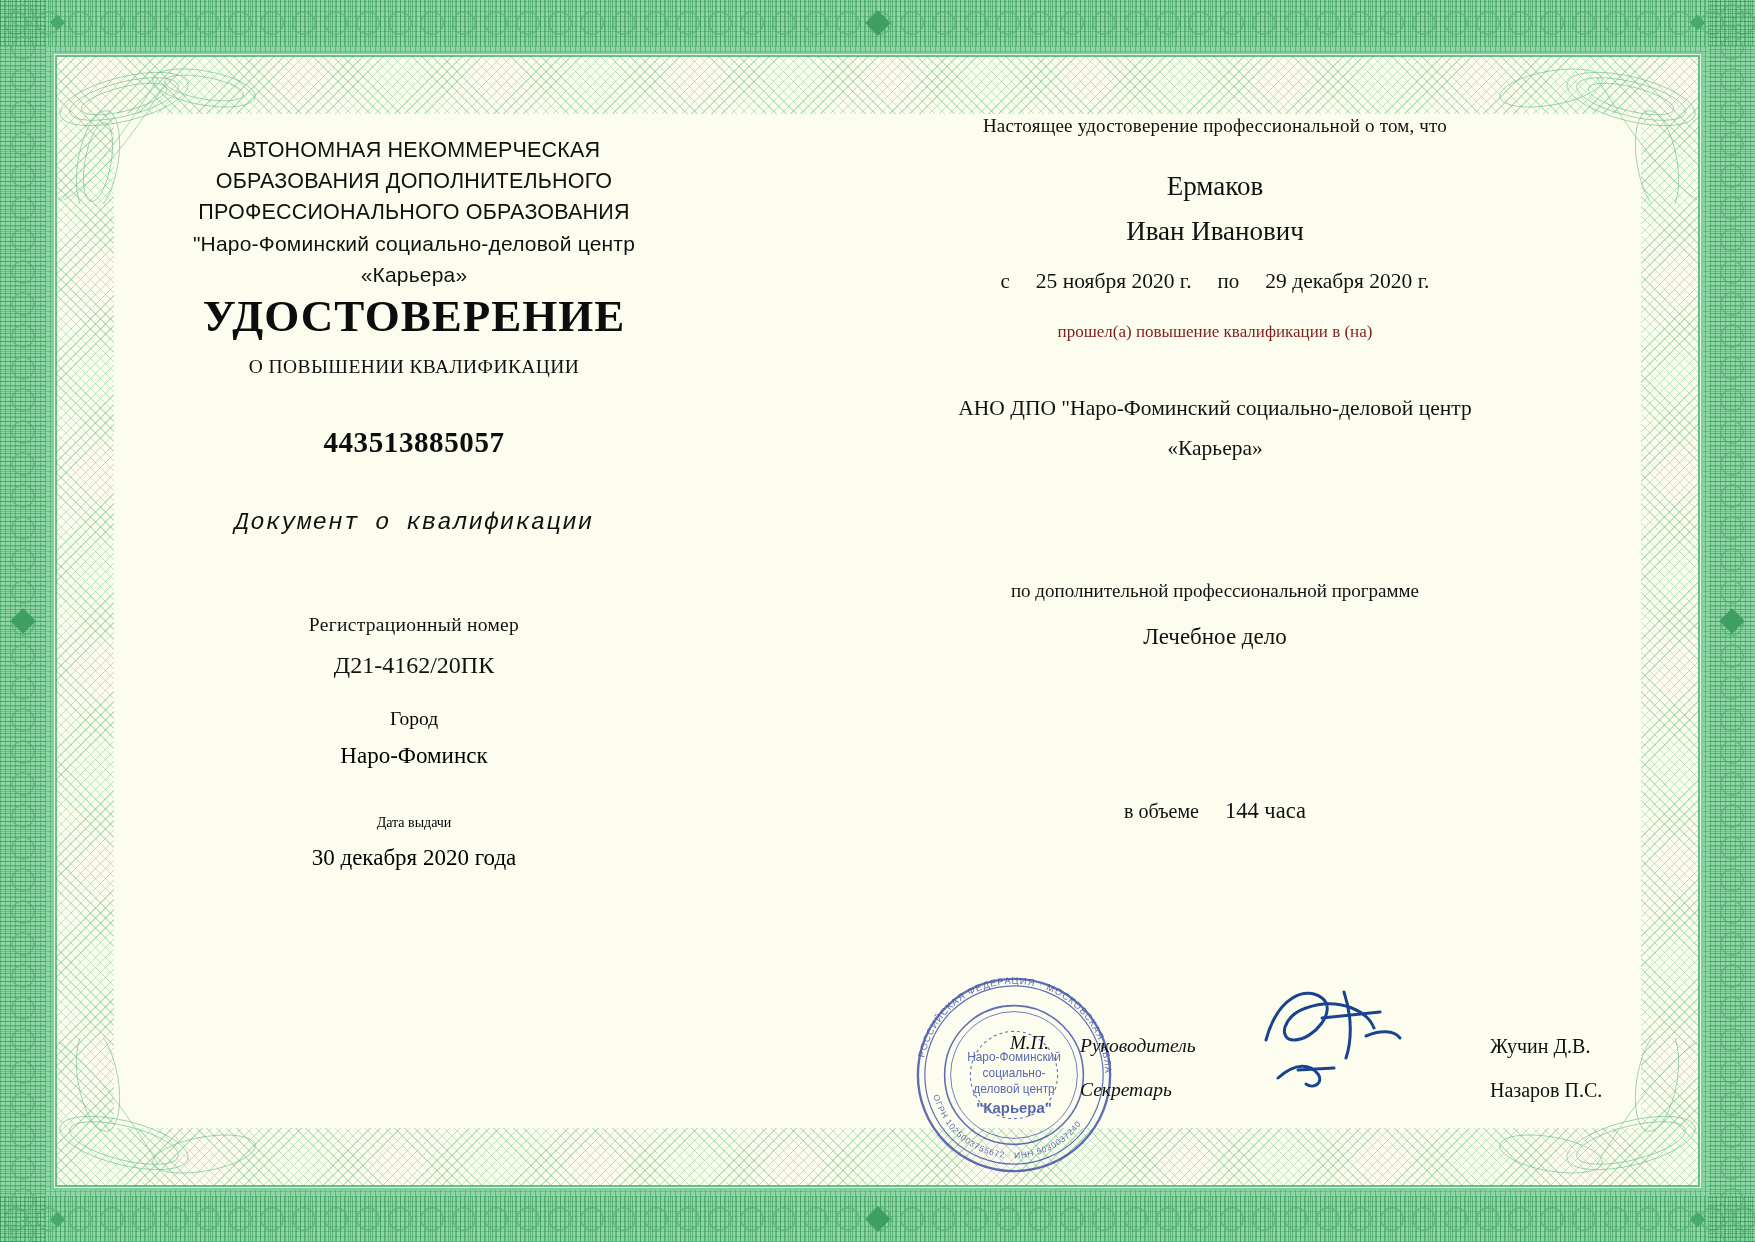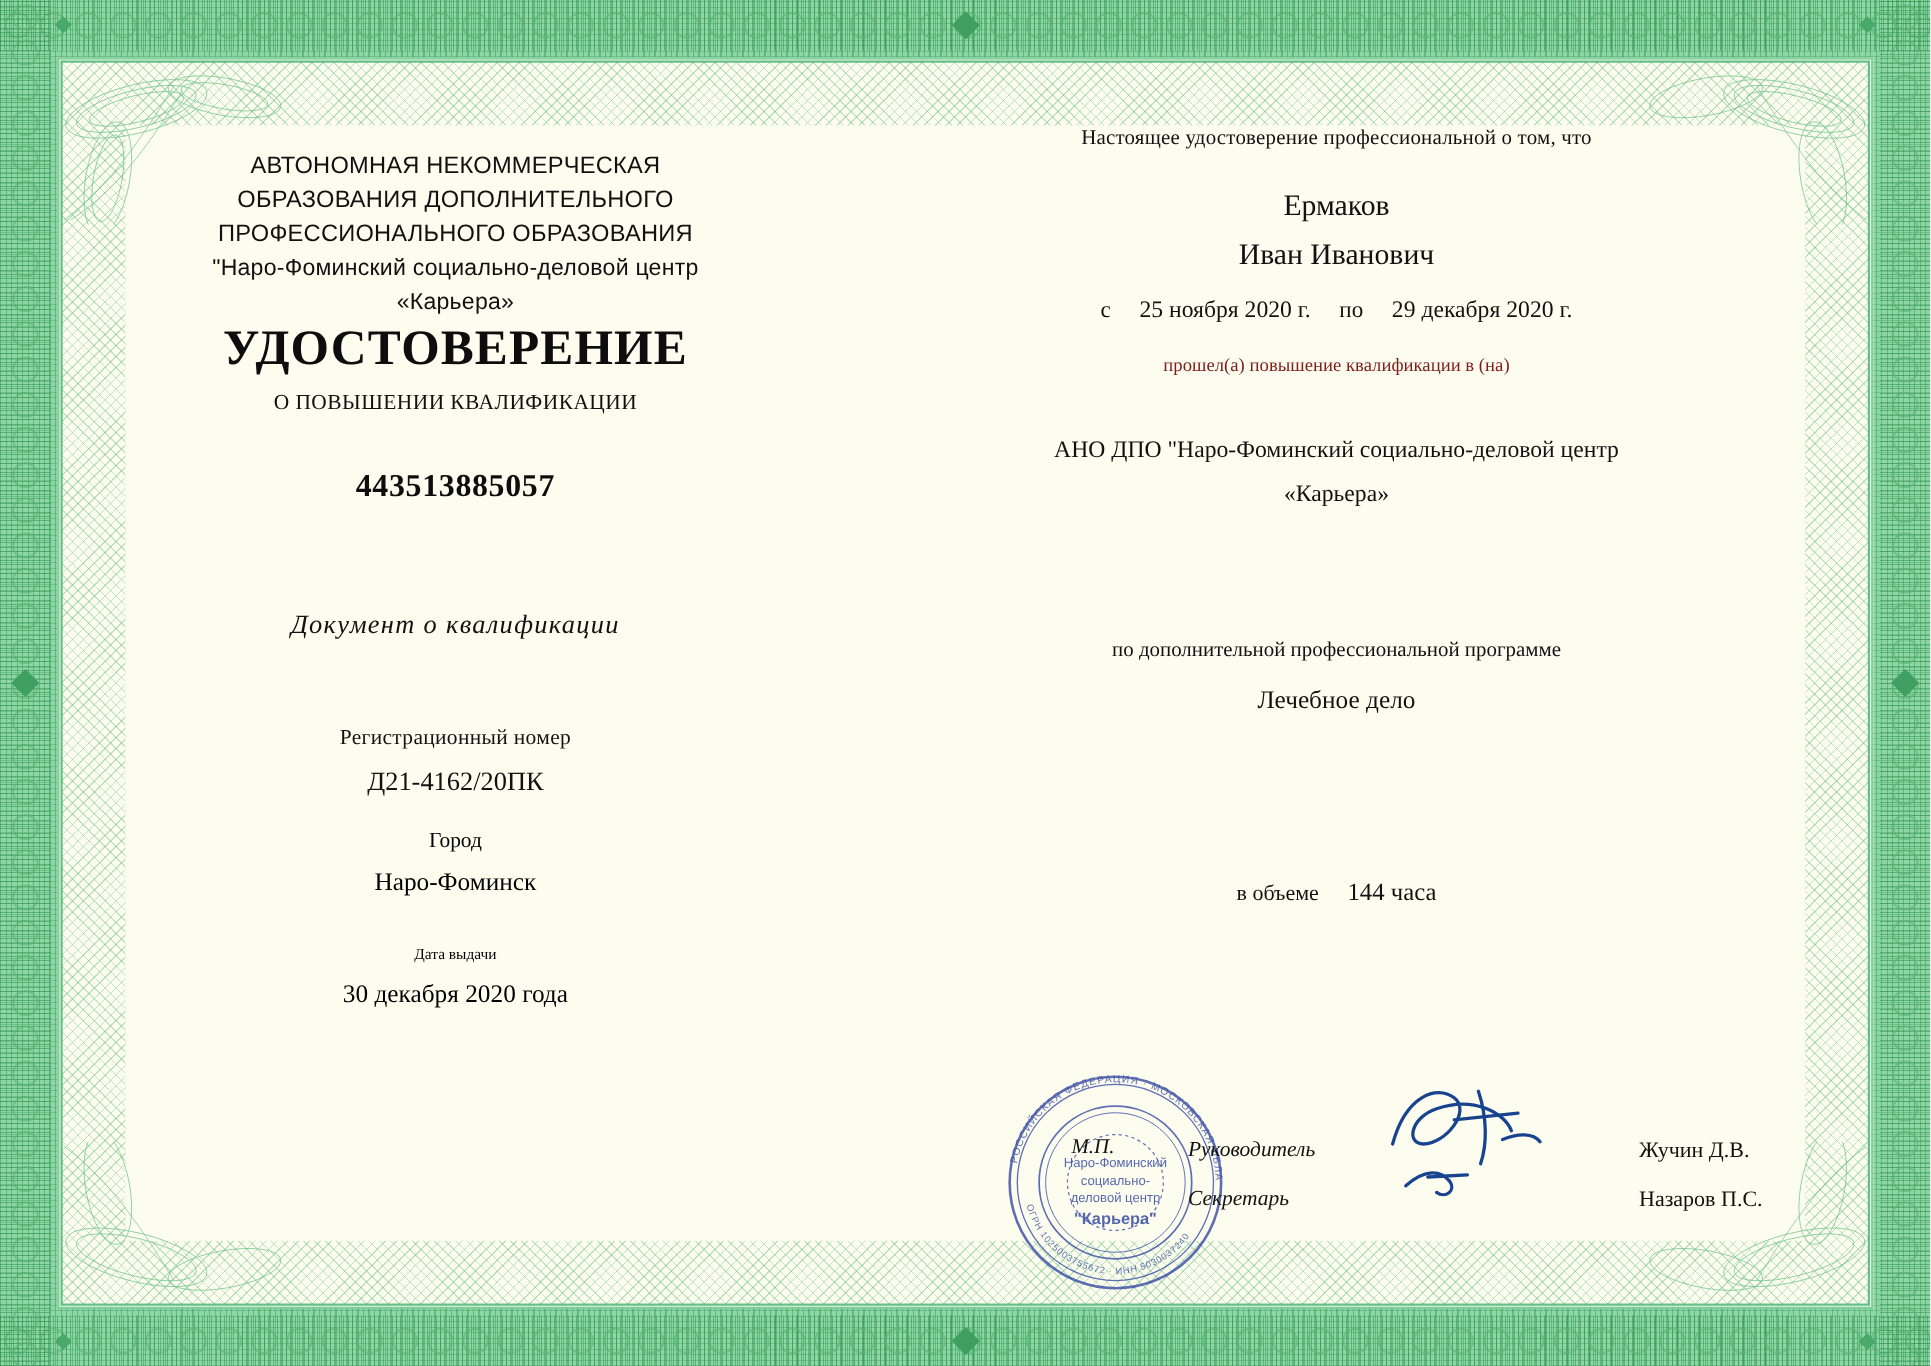--- a/index.html
+++ b/index.html
@@ -176,25 +176,26 @@
     color: #111;
   }
   .doc-number {
     margin-top: 48px;
     font-weight: bold;
     font-size: 29px;
     letter-spacing: 0.6px;
     color: #0d0d0d;
   }
   .qual-doc {
-    margin-top: 96px;
+    margin-top: 50px;
     font-style: italic;
     font-size: 24px;
     letter-spacing: 1.2px;
     color: #111;
+    font-family: Liberation Mono, monospace;
   }
 
   .reg-block { margin-top: 78px; }
   .reg-label {
     font-size: 19.5px;
     letter-spacing: 0.3px;
     color: #111;
   }
   .reg-value {
     margin-top: 16px;
@@ -295,21 +296,21 @@
     left: 168px;
     bottom: 14px;
     width: 220px;
     height: 120px;
     pointer-events: none;
   }
   .sign-scribble svg { width:100%; height:100%; display:block; }
 
   .mp-label {
     position: absolute;
-    left: 974px;
+    left: 1010px;
     bottom: 188px;
     font-style: italic;
     font-size: 19px;
     color: #111;
     z-index: 5;
   }
 
   
   .stamp {
     position: absolute;

